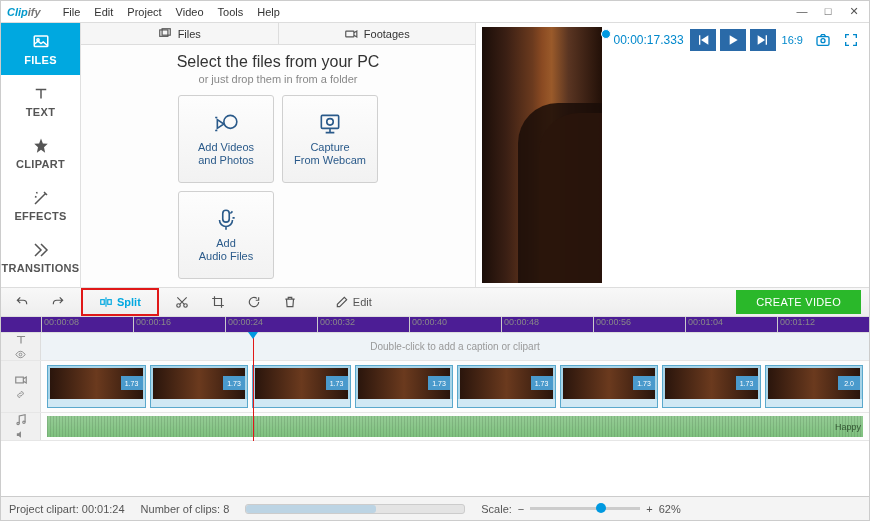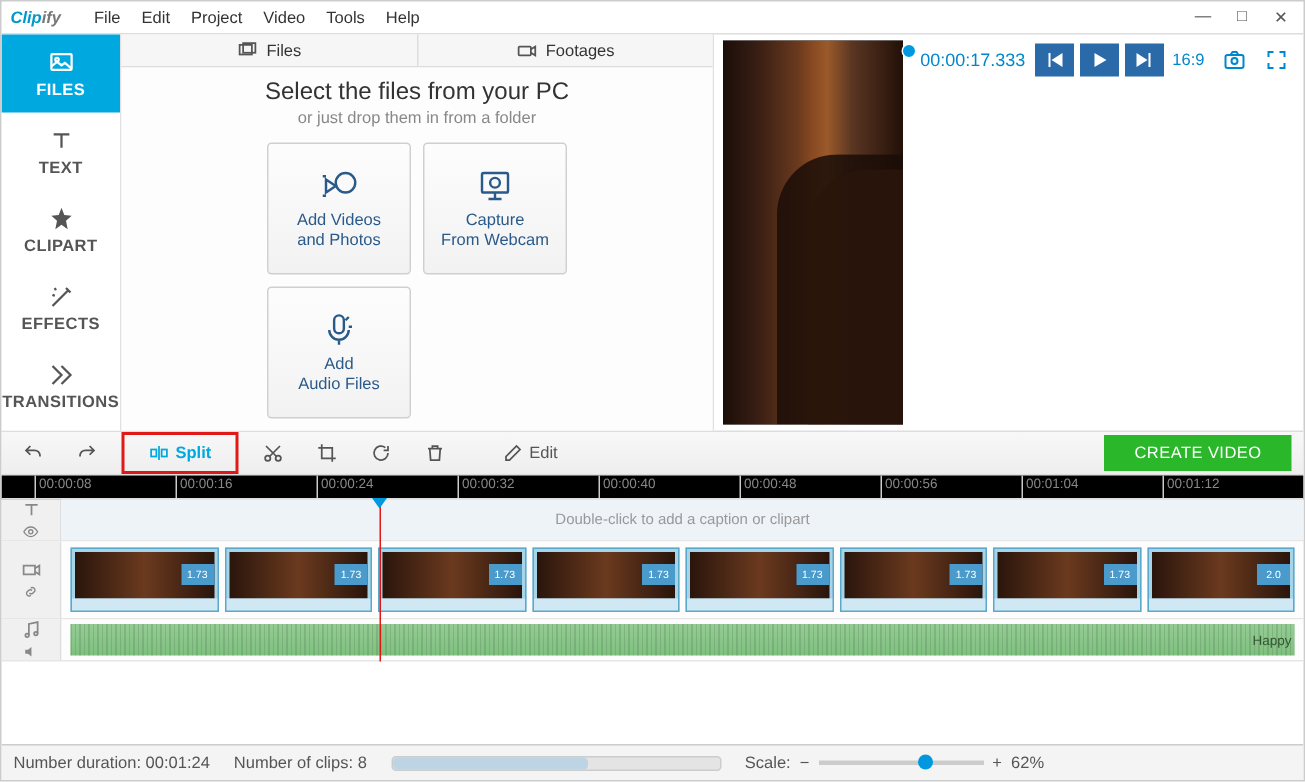--- a/index.html
+++ b/index.html
@@ -40,21 +40,21 @@
 .vctrl{height:26px;display:flex;align-items:center;gap:6px;padding:0 4px}
 .vctrl .time{color:#0088cc;font-size:12px}
 .vctrl .btns{margin:0 auto;display:flex;gap:4px}
 .pbtn{width:26px;height:22px;background:#2a6aa8;display:flex;align-items:center;justify-content:center;color:#fff}
 .vctrl .ratio{color:#0088cc;margin-right:6px}
 .vctrl svg{width:16px;height:16px}
 .toolbar{height:30px;border-top:1px solid #ddd;border-bottom:1px solid #ddd;background:linear-gradient(#f8f8f8,#eee);display:flex;align-items:center;padding:0 8px;gap:10px}
 .toolbar .tbtn{display:flex;align-items:center;gap:4px;color:#555;padding:3px 6px}
 .toolbar .split{border:2px solid #e01818;color:#00a8e0;font-weight:bold;padding:2px 16px;height:28px}
 .toolbar .create{margin-left:auto;background:#2ab82a;color:#fff;font-weight:normal;padding:6px 20px;font-size:11px;letter-spacing:.3px}
-.ruler{height:16px;background:#000000;border-bottom:1px solid #ddd;display:flex;padding-left:22px;position:relative}
+.ruler{height:16px;background:#4c1d95;border-bottom:1px solid #ddd;display:flex;padding-left:40px;position:relative}
 .ruler span{flex:1;font-size:9px;color:#888;text-align:left;border-left:1px solid #ccc;padding-left:2px}
 .tracks{position:relative}
 .track{display:flex;height:28px;border-bottom:1px solid #e6e6e6}
 .track.tall{height:52px}
 .thead{width:40px;background:#f0f0f0;border-right:1px solid #ddd;display:flex;flex-direction:column;align-items:center;justify-content:center;gap:2px;color:#888}
 .tbody{flex:1;position:relative;background:#fdfdfd}
 .caption-hint{position:absolute;inset:0;display:flex;align-items:center;justify-content:center;color:#999;font-size:10px;background:#eef3f7}
 .clips{position:absolute;top:4px;left:6px;right:6px;bottom:4px;display:flex;gap:4px}
 .clip{flex:1;background:#a8d4e8;border:1px solid #5aa8cc;position:relative;overflow:hidden}
 .clip .th{position:absolute;inset:2px 2px 8px 2px;background:linear-gradient(90deg,#2a150c,#6b3a1e,#2a150c)}
@@ -371,21 +371,21 @@
     </div>
     <div class="tbody">
         <div class="wave"></div>
         <span class="audiolabel">Happy</span>
       </div>
   </div>
 
 </div>
 
 <div class="statusbar">
-  <span><span>Number duration:</span> <span>00:01:24</span></span>
+  <span><span>Project clipart:</span> <span>00:01:24</span></span>
   <span><span>Number of clips:</span> <span>8</span></span>
   <div class="scroll">
       <div class="sthumb"></div>
     </div>
   <div class="zoom">
     <span>Scale:</span>
     <span>−</span>
     <div class="zslider">
         <div class="zt"></div>
       </div>

